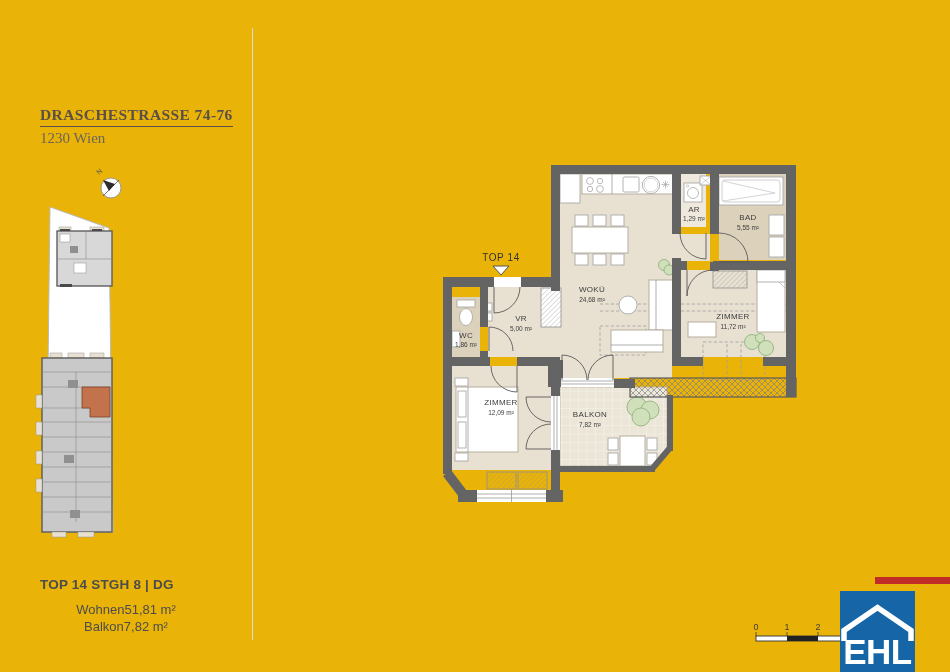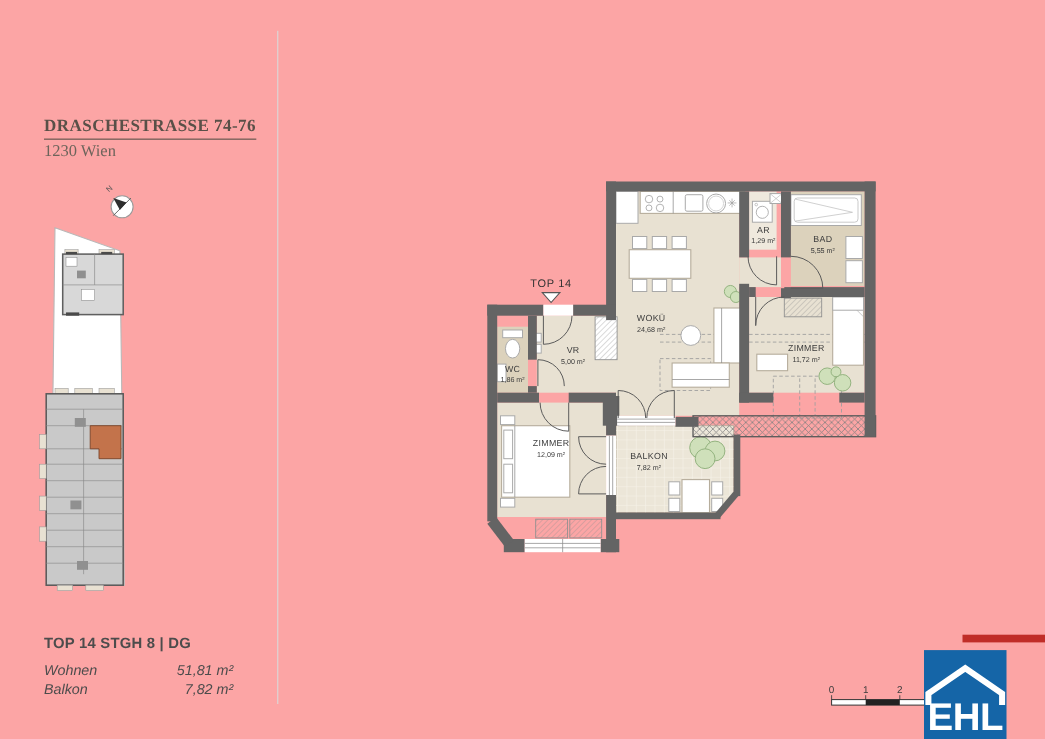--- a/index.html
+++ b/index.html
@@ -2,30 +2,30 @@
 <html style="--wall: #646464; --floor: #e8e1d2; --floor_dark: #dcd2bc; --floor_light: #efe9dd; --balcony_floor: #ece6d8; --furniture_stroke: #b6ad9c; --plant_fill: #cfe0ba; --plant_stroke: #93b27e; --highlight: #c3734b; --logo_blue: #1565a7; --logo_red: #c02d28; --text_dark: #3d3d3d; --text_title: #5a5048;"><head>
 <meta charset="utf-8">
 <style>
   :root{
     --wall:#646464; --floor:#e8e1d2; --floor_dark:#dcd2bc; --floor_light:#efe9dd;
     --balcony_floor:#ece6d8; --furniture_stroke:#b6ad9c; --plant_fill:#cfe0ba;
     --plant_stroke:#93b27e; --highlight:#c3734b; --logo_blue:#1565a7; --logo_red:#c02d28;
     --text_dark:#3d3d3d; --text_title:#5a5048; --site_fill:#c9c9c9; --site_light:#d8d8d8;
   }
   html,body{margin:0;padding:0;background:#fff;}
-  #page{position:relative;width:950px;height:672px;background:#fca5a5;overflow:hidden;
+  #page{position:relative;width:950px;height:672px;background:#eab308;overflow:hidden;
         font-family:"Liberation Sans",sans-serif;}
   .divider{position:absolute;left:252px;top:28px;width:1px;height:612px;background:#d9d9d9;}
   .title-block{position:absolute;left:40px;top:106px;}
   .title-block h1{margin:0;font-family:"Liberation Serif",serif;font-size:15.5px;letter-spacing:.4px;
         color:var(--text_title);border-bottom:1.5px solid var(--text_title);padding-bottom:2px;display:inline-block;}
   .title-block .city{font-family:Liberation Serif, serif;font-size:15px;color:#6d645b;margin-top:3px;}
   .info-block{position:absolute;left:40px;top:577px;width:172px;color:#4c4c4c;}
   .info-block .ib-title{font-weight:bold;font-size:13.5px;letter-spacing:.2px;margin-bottom:9px;}
-  .info-row{display:flex;justify-content:space-between;font-size:13px;line-height:17px;font-style:italic;}
+  .info-row{display:flex;justify-content:center;font-size:13px;line-height:17px;}
   svg text{font-family:"Liberation Sans",sans-serif;}
   .w{fill:var(--wall);}
   .floor{fill:var(--floor);}  .floorD{fill:var(--floor_dark);}  .floorL{fill:var(--floor_light);}
   .bfloor{fill:var(--balcony_floor);stroke:var(--furniture_stroke);stroke-width:.8;}
   .furn{fill:#fff;stroke:var(--furniture_stroke);stroke-width:1;}
   .furn2{fill:#fff;stroke:#a9a9a9;stroke-width:.9;}
   .hrect{fill:url(#hatch);stroke:#8f8f8f;stroke-width:.8;}
   .door{fill:none;stroke:#5a5a5a;stroke-width:.9;}
   .dash{fill:none;stroke:#9e9e9e;stroke-width:.8;stroke-dasharray:3.2 2.2;}
   .glz{stroke:#8e8e8e;stroke-width:.7;}

